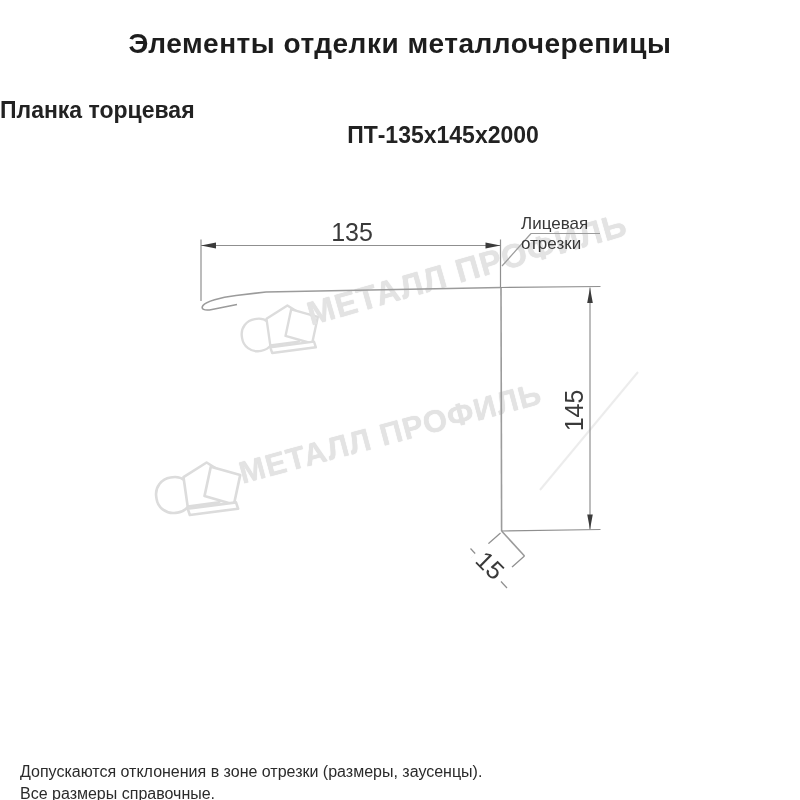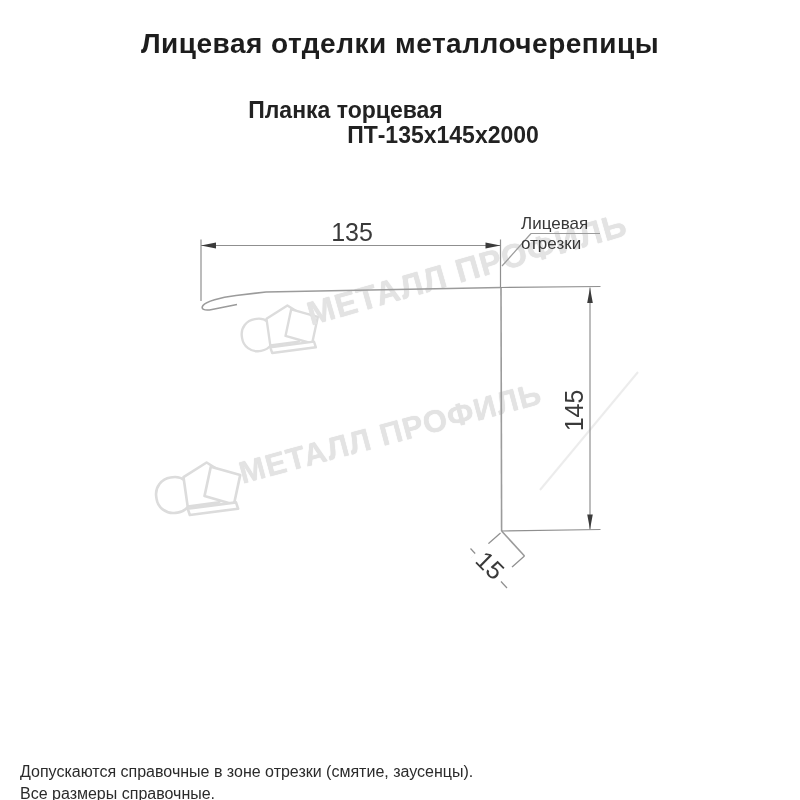--- a/index.html
+++ b/index.html
@@ -7,21 +7,21 @@
     position:relative;width:800px;height:800px;background:#ffffff;overflow:hidden;
     font-family:"Liberation Sans","DejaVu Sans",sans-serif;color:#1f1f1f;
   }
   .abs{position:absolute;}
   
   #doc-title{
     top:28px;left:0;width:800px;text-align:center;
     font-size:28px;font-weight:bold;letter-spacing:0.5px;color:#1d1d1d;z-index:3;
   }
   #product-name{
-    top:97px;left:12px;width:667px;text-align:center;
+    top:97px;left:0;width:667px;
     font-size:23px;font-weight:bold;color:#222222;z-index:3;
   }
   #product-sku{
     top:122px;left:0;width:800px;text-align:center;
     font-size:23px;font-weight:bold;color:#222222;z-index:3;margin-left:43px;
   }
   
   #watermark-layer{top:0;left:0;width:800px;height:800px;z-index:0;}
   .wm-text{
     position:absolute;font-weight:bold;color:#e3e3e3;letter-spacing:1px;
@@ -67,21 +67,21 @@
         </g>
       </defs>
       <use href="#mp-logo" transform="translate(238,296) scale(0.95)"></use>
       <use href="#mp-logo" transform="translate(152,452) scale(1.05)"></use>
       <line x1="540" y1="490" x2="638" y2="372" stroke="#ececec" stroke-width="2"></line>
     </svg>
     <div id="wm-text-upper" class="wm-text">МЕТАЛЛ ПРОФИЛЬ</div>
     <div id="wm-text-lower" class="wm-text">МЕТАЛЛ ПРОФИЛЬ</div>
   </div>
 
-  <div id="doc-title" class="abs">Лицевая отделки металлочерепицы</div>
+  <div id="doc-title" class="abs">Элементы отделки металлочерепицы</div>
   <div id="product-name" class="abs">Планка торцевая</div>
   <div id="product-sku" class="abs">ПТ-135х145х2000</div>
 
   <svg id="drawing-svg" class="abs" width="800" height="800">
 
     <path d="M 501,287.5 L 266,292 L 236,295.5 C 220,297.5 206,301.5 203,305.5 C 200.5,309 204,311 212,309.5 L 237,304.5" fill="none" stroke="#9b9b9b" stroke-width="1.6"></path>
     <path d="M 501,287.5 L 501.6,531" fill="none" stroke="#9b9b9b" stroke-width="1.6"></path>
     <path d="M 501.6,531 L 524.5,556" fill="none" stroke="#9b9b9b" stroke-width="1.6"></path>
 
     <line x1="201" y1="239.5" x2="201" y2="301" stroke="#8f8f8f" stroke-width="1.2"></line>
@@ -109,15 +109,15 @@
   <div id="dim-135-label" class="dim-label">135</div>
   <div id="dim-145-label" class="dim-label">145</div>
   <div id="dim-15-label" class="dim-label">15</div>
 
   <div id="face-side-label" class="abs">
     <div>Лицевая</div>
     <div>отрезки</div>
   </div>
 
   <div id="footer-line1" class="abs footer-line">Все размеры справочные.</div>
-  <div id="footer-line2" class="abs footer-line">Допускаются справочные в зоне отрезки (смятие, заусенцы).</div>
+  <div id="footer-line2" class="abs footer-line">Допускаются отклонения в зоне отрезки (размеры, заусенцы).</div>
 
 </div>
 
 </body></html>

